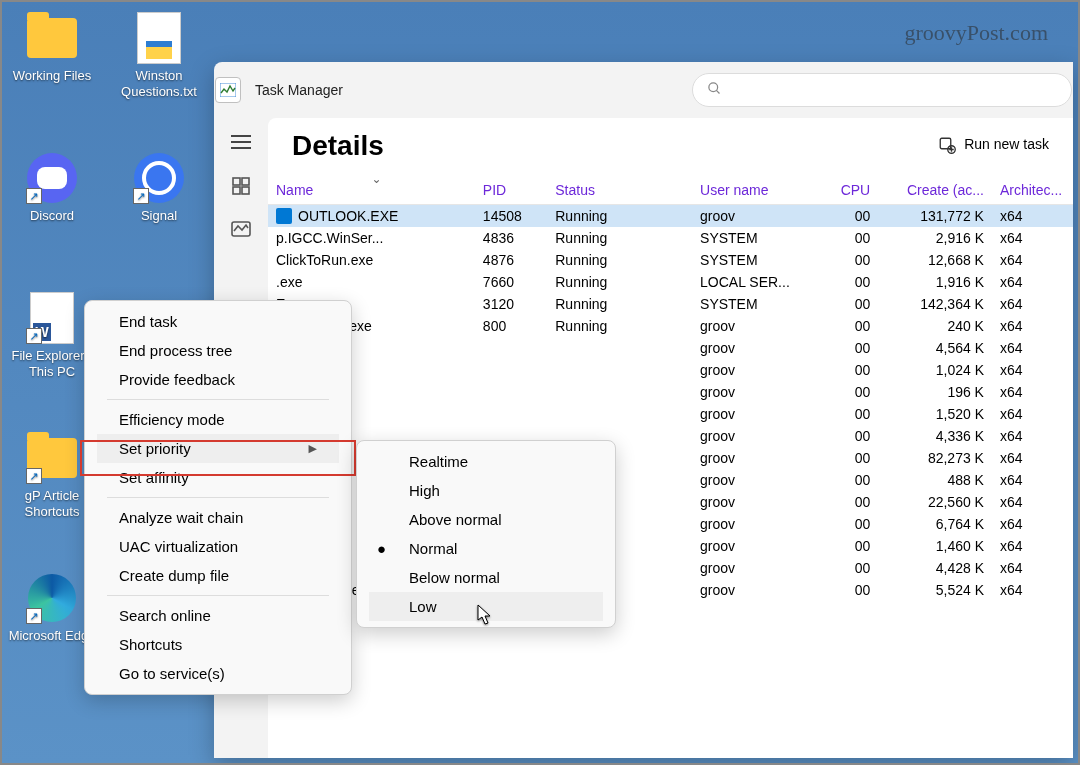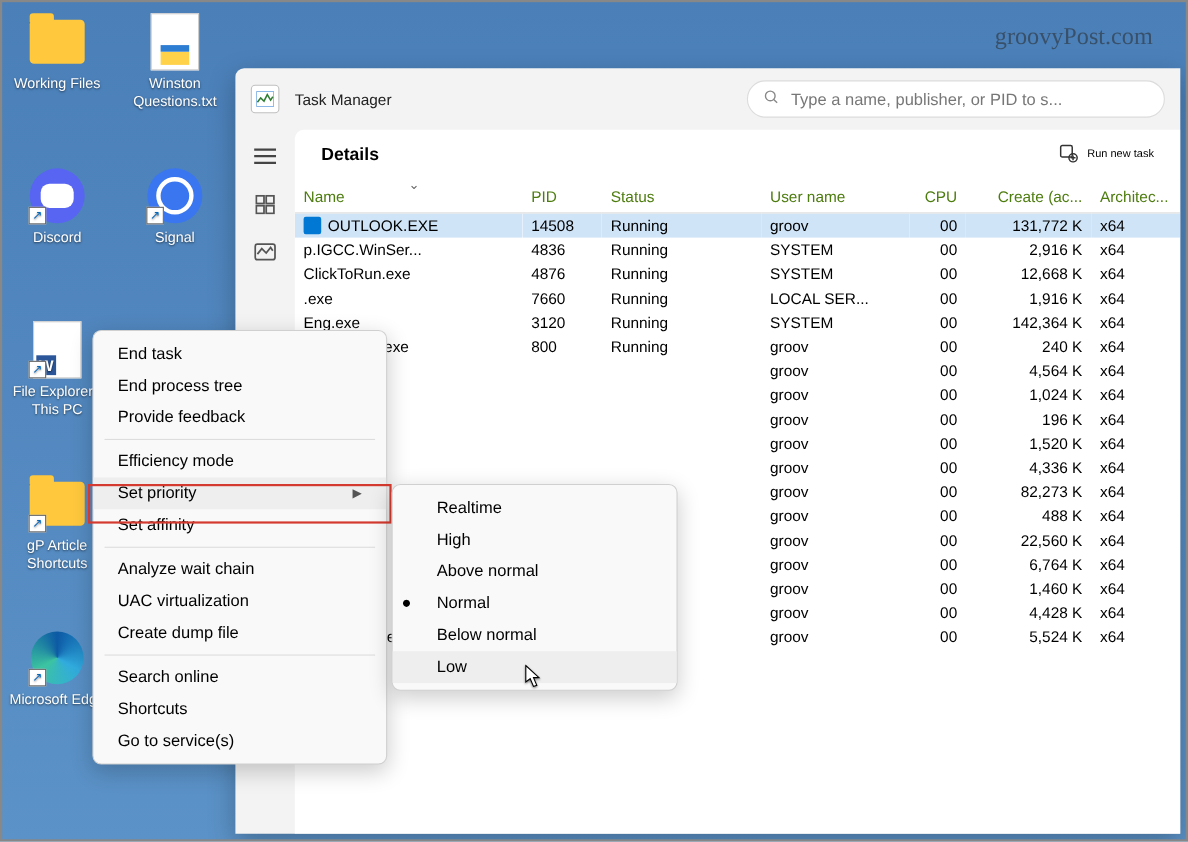--- a/index.html
+++ b/index.html
@@ -23,49 +23,49 @@
 .disco::after{ content:""; width:30px;height:22px;background:#fff;border-radius:8px; }
 .signal { width:50px; height:50px; border-radius:50%; background:#3a76f0; position:relative; }
 .signal::after{ content:""; position:absolute; inset:8px; border:4px solid #fff; border-radius:50%; }
 .word { width:44px; height:52px; background:#fff; border:1px solid #ccc; position:relative; }
 .word::after { content:"W"; position:absolute; bottom:2px; left:2px; background:#2b579a; color:#fff; font-weight:bold; font-size:14px; width:18px; height:18px; text-align:center; line-height:18px; }
 .edge { width:48px; height:48px; border-radius:50%; background: conic-gradient(#0c59a4, #31abde, #3cc4a0, #0c59a4); }
 .shortcut { position:absolute; bottom:0; left:0; width:16px; height:16px; background:#fff; border:1px solid #666; font-size:11px; line-height:14px; color:#0067c0; }
 
 
 .tm { position:absolute; left:212px; top:60px; right:5px; bottom:5px; background:#f3f3f3; border-radius:8px 0 0 0; box-shadow:0 8px 24px rgba(0,0,0,.25); overflow:hidden; }
-.tm-titlebar { height:56px; display:flex; align-items:center; padding:0 14px; gap:14px; }
+.tm-titlebar { height:56px; display:flex; align-items:center; padding:0 1px; gap:14px; }
 .tm-icon { width:26px; height:26px; background:#fff; border:1px solid #c0c0c0; border-radius:4px; display:flex; align-items:center; justify-content:center; font-size:14px; }
 .tm-title { font-size:14px; color:#222; }
 .tm-search { margin-left:auto; width:380px; height:34px; background:#fff; border:1px solid #dcdcdc; border-radius:18px; display:flex; align-items:center; padding:0 14px; gap:10px; color:#777; font-size:15px; }
 
 .tm-body { display:flex; height:calc(100% - 56px); }
 .tm-nav { width:54px; display:flex; flex-direction:column; align-items:center; gap:16px; padding-top:10px; }
 .tm-nav .nb { width:28px; height:28px; display:flex; align-items:center; justify-content:center; color:#555; cursor:pointer; }
 .tm-main { flex:1; background:#fff; border-radius:8px 0 0 0; padding:12px 0 0 0; overflow:hidden; }
 .tm-header { display:flex; align-items:center; padding:0 24px 14px; }
-.tm-header h2 { font-size:16px; font-weight:600; }
-.run-new { margin-left:auto; display:flex; align-items:center; gap:8px; font-size:10px; cursor:pointer; }
+.tm-header h2 { font-size:28px; font-weight:600; }
+.run-new { margin-left:auto; display:flex; align-items:flex-start; gap:8px; font-size:14px; cursor:pointer; }
 
 table { width:100%; border-collapse:collapse; font-size:14px; }
-th { text-align:left; font-weight:400; color:#4d7c0f; padding:6px 8px; border-bottom:1px solid #e6e6e6; position:relative; }
+th { text-align:left; font-weight:400; color:#6d28d9; padding:6px 8px; border-bottom:1px solid #e6e6e6; position:relative; }
 th.sorted::after { content:"⌄"; position:absolute; top:-4px; left:50%; font-size:12px; color:#666; }
 td { padding:3px 8px; white-space:nowrap; overflow:hidden; text-overflow:ellipsis; }
 tr.sel td { background:#cfe4f7; }
 .col-name { width:200px; }
 .col-pid { width:70px; }
 .col-status { width:140px; }
 .col-user { width:130px; }
 .col-cpu { width:50px; text-align:right; }
 .col-mem { width:110px; text-align:right; }
 .col-arch { width:70px; }
 .proc-ic { display:inline-block; width:16px; height:16px; margin-right:6px; vertical-align:-3px; border-radius:2px; }
 
 
-.ctx { position:absolute; background:#f9f9f9; border:1px solid #d0d0d0; border-radius:8px; box-shadow:0 6px 20px rgba(0,0,0,.2); padding:6px 0; font-size:15px; }
+.ctx { position:absolute; background:#f9f9f9; border:1px solid #d0d0d0; border-radius:8px; box-shadow:0 6px 20px rgba(0,0,0,.2); padding:6px 12px; font-size:15px; }
 .ctx .mi { padding:6px 22px; cursor:default; display:flex; align-items:center; }
 .ctx .mi.hover { background:#eee; }
 .ctx .sep { height:1px; background:#ddd; margin:5px 10px; }
 .ctx .arrow { margin-left:auto; font-size:11px; color:#555; }
 .ctx .bullet { position:absolute; left:8px; }
 .highlight-box { position:absolute; border:2px solid #d43a2f; pointer-events:none; }
 .cursor { position:absolute; width:16px; height:22px; pointer-events:none; }
 .cursor svg { filter: drop-shadow(0 1px 1px rgba(0,0,0,.5)); }
 
 .num { text-align:right; }
@@ -134,21 +134,20 @@
         </svg>
     </div>
     <div class="tm-title">Task Manager</div>
     <div class="tm-search">
       <span>
         <svg width="15" height="15" viewBox="0 0 24 24" fill="none" stroke="#888" stroke-width="2">
             <circle cx="10" cy="10" r="7"></circle>
             <line x1="20" y1="20" x2="15" y2="15"></line>
           </svg>
       </span>
-      <span>Type a name, publisher, or PID to s...</span>
     </div>
   </div>
   <div class="tm-body">
     <div class="tm-nav">
       <div class="nb">
         <svg width="20" height="16" viewBox="0 0 20 16" stroke="#444" stroke-width="2">
             <line x1="0" y1="2" x2="20" y2="2"></line>
             <line x1="0" y1="8" x2="20" y2="8"></line>
             <line x1="0" y1="14" x2="20" y2="14"></line>
           </svg>

